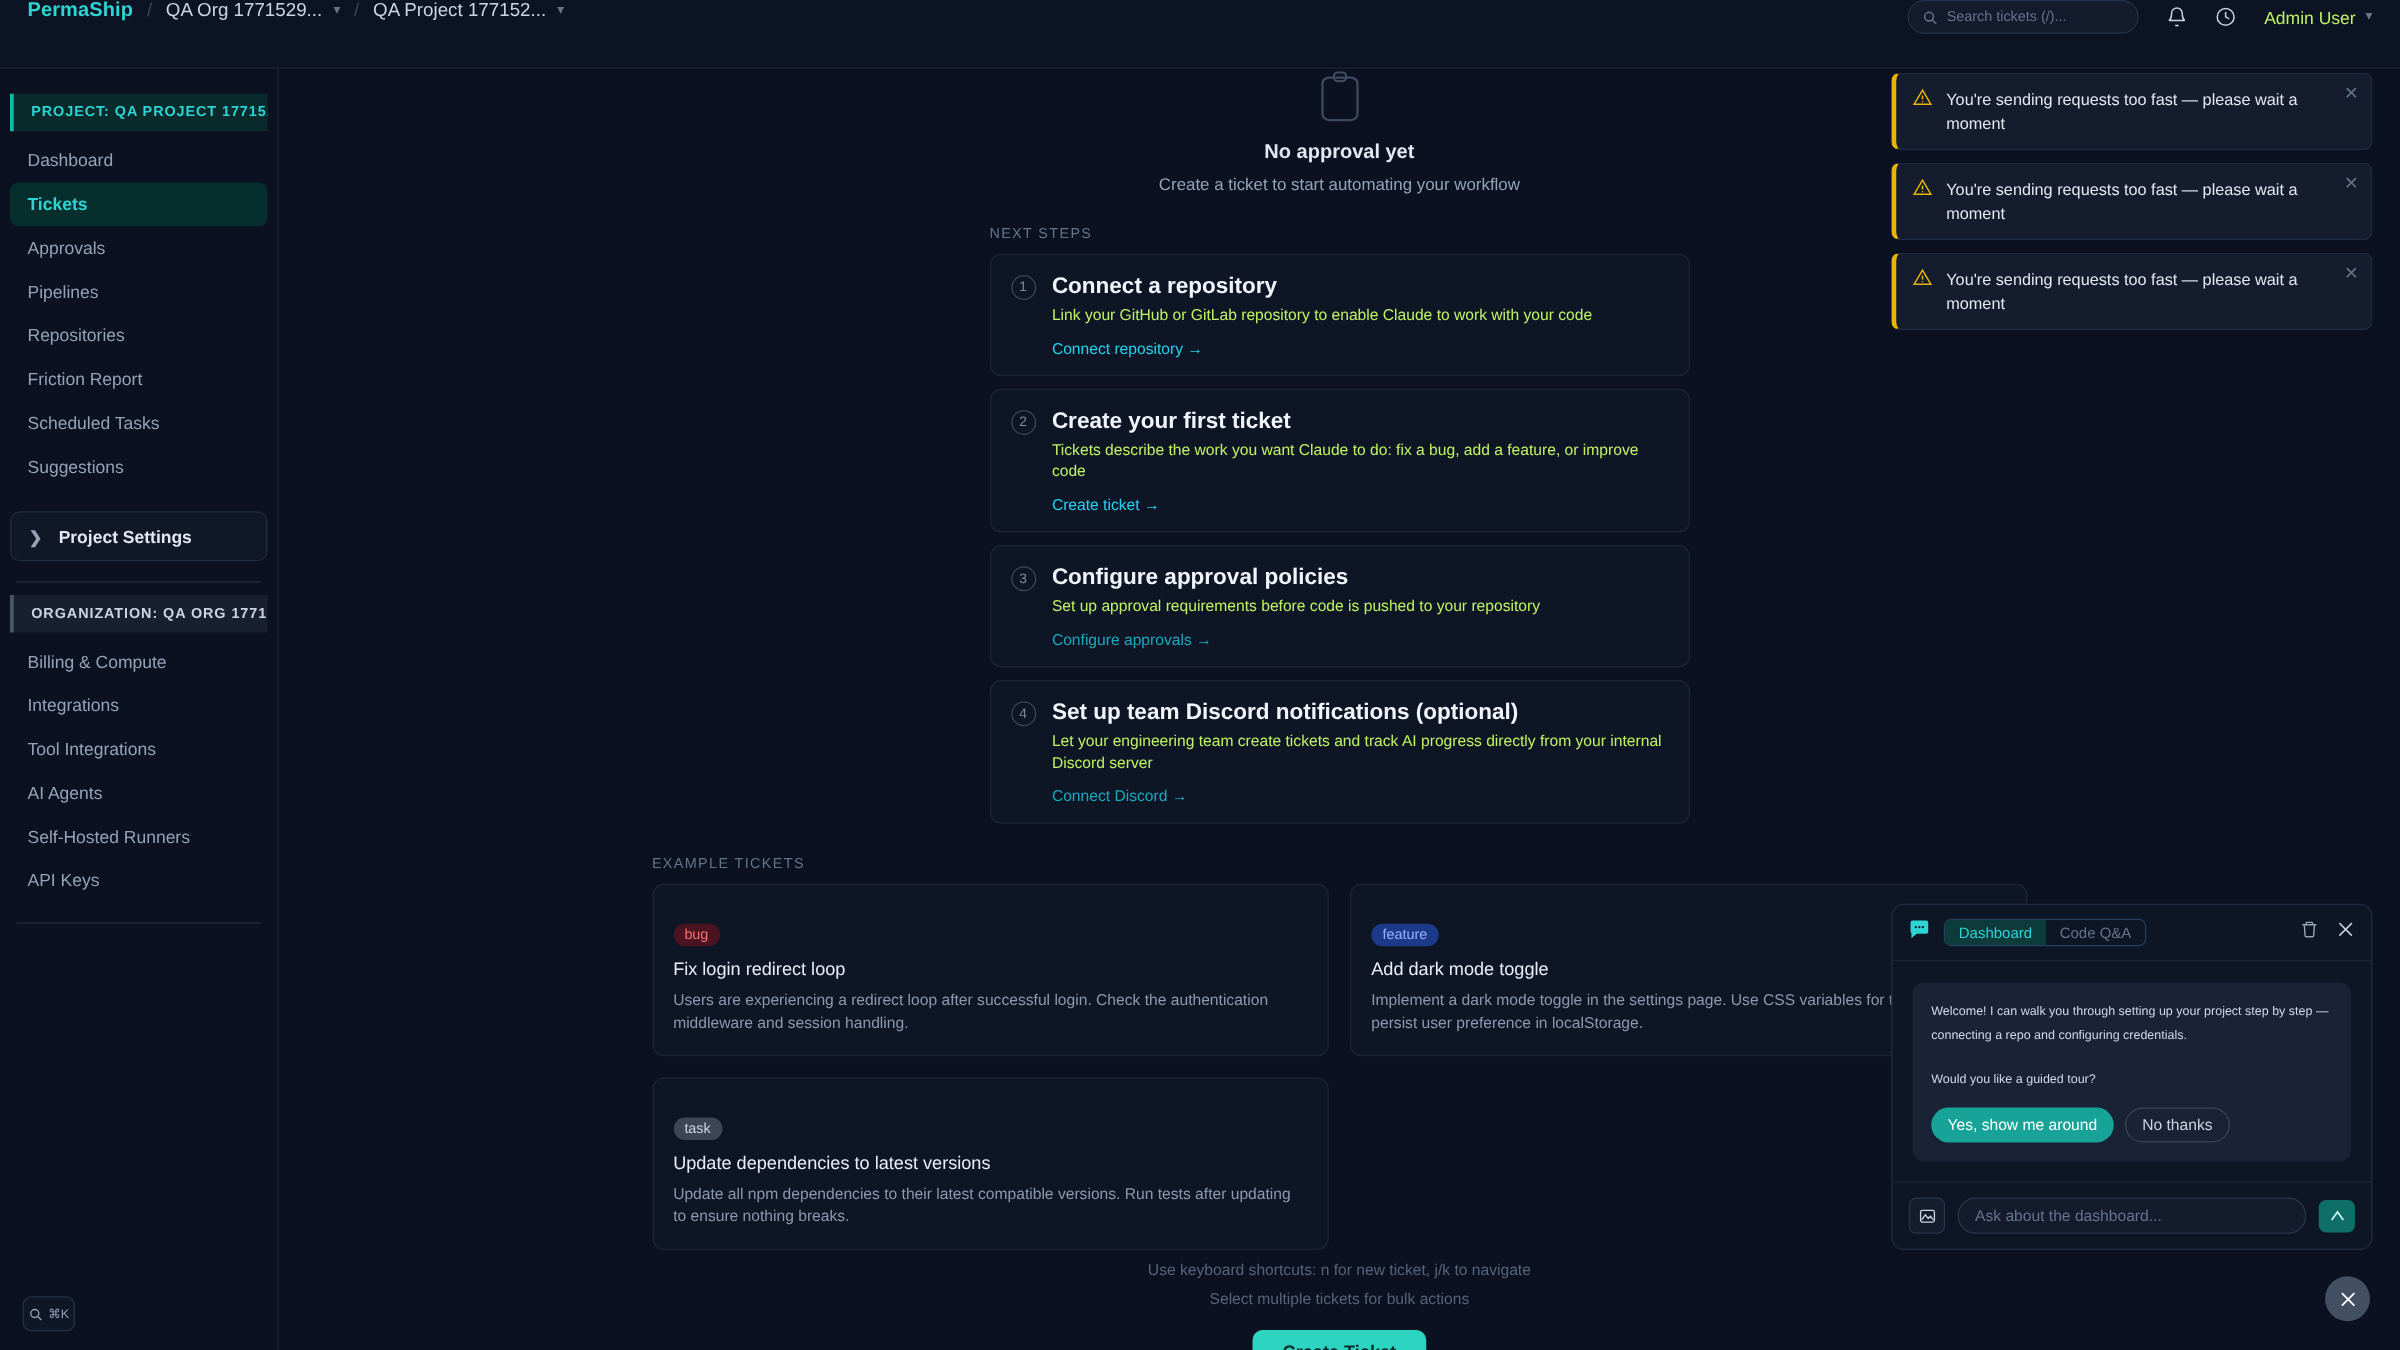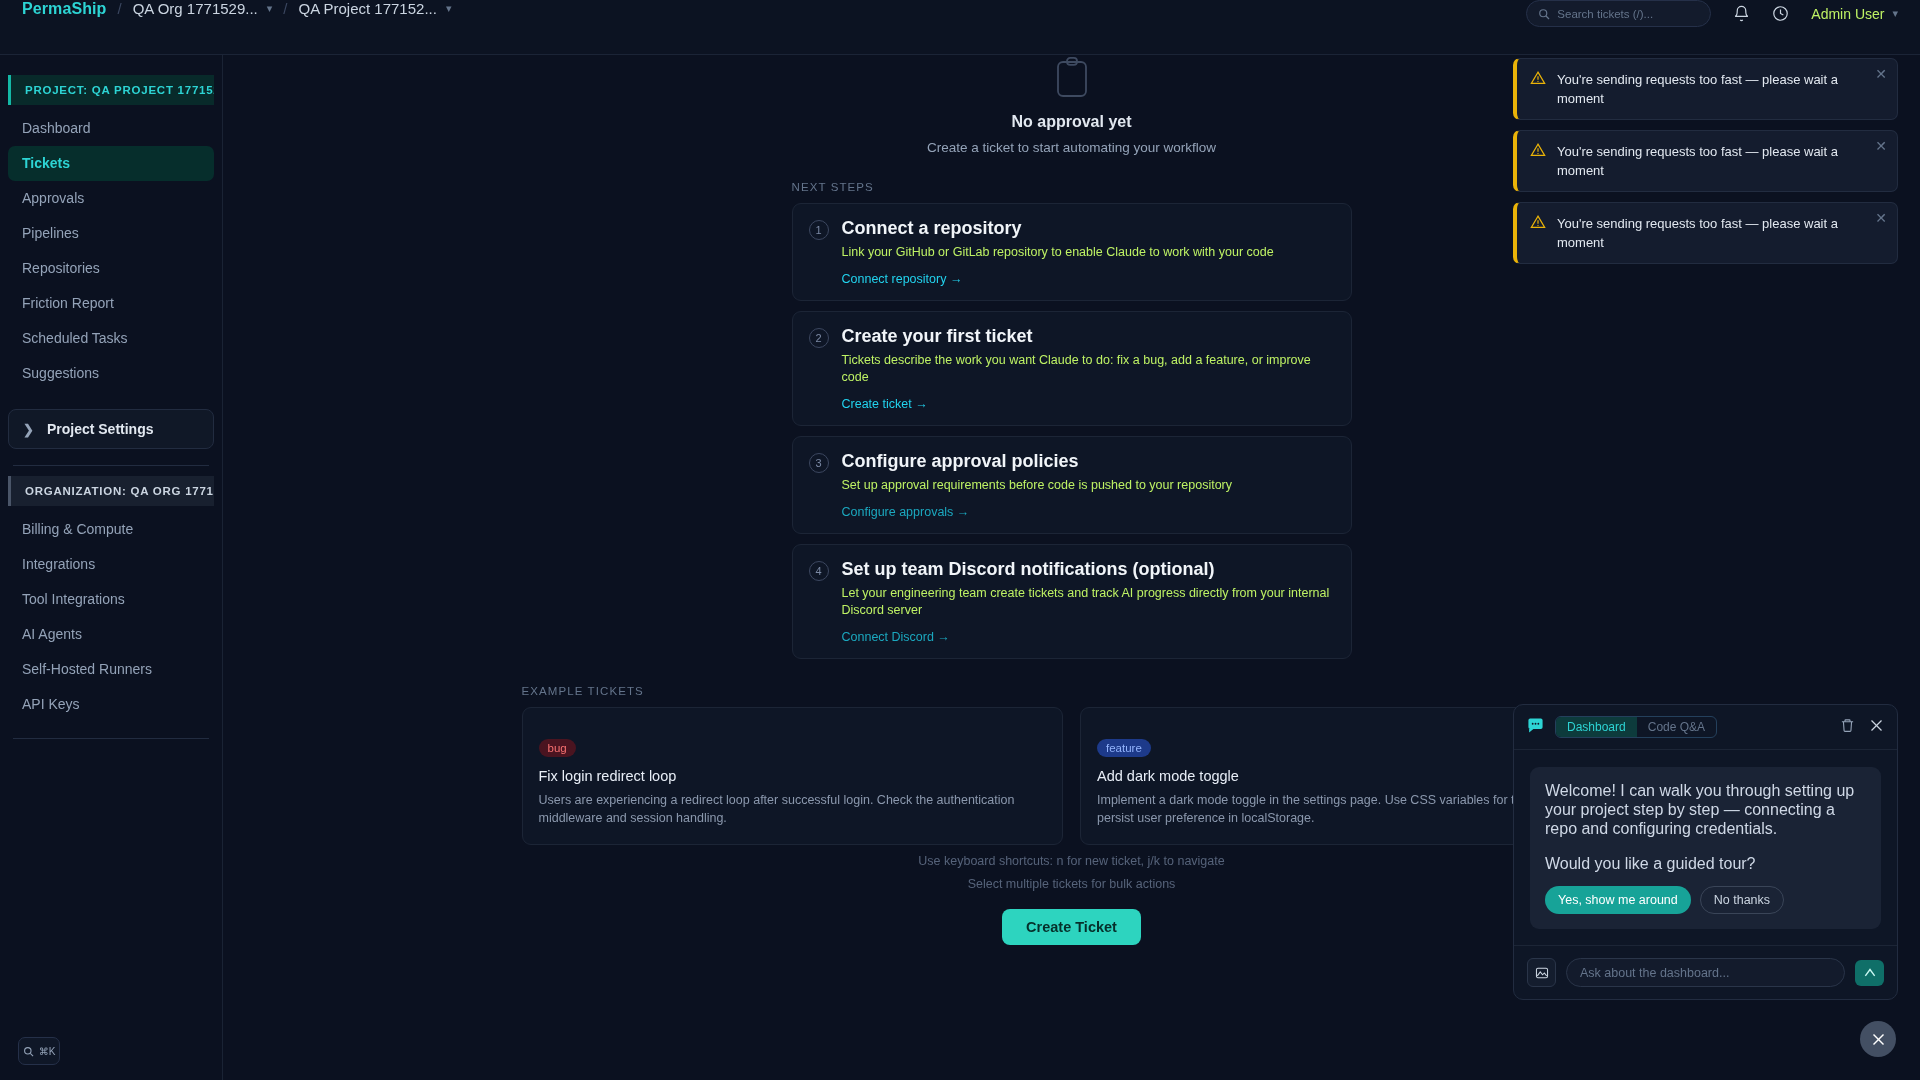--- a/index.html
+++ b/index.html
@@ -180,21 +180,21 @@
     display: flex; border: 1px solid #24405c; border-radius: 6px; overflow: hidden;
   }
   .seg div { padding: 3px 11px; font-size: 12px; cursor: pointer; }
   .seg .on { background: #0d3b3c; color: #2dd4d4; }
   .seg .off { color: #64748b; }
   .chat-head-actions { margin-left: auto; display: flex; gap: 14px; color: #94a3b8; }
   .chat-body { padding: 17px 16px 16px 16px; }
   .bubble {
     background: #1a2335; border-radius: 9px; padding: 14px 15px 15px 15px;
   }
-  .bubble p { font-size: 16px; color: #cfd8e6; line-height: 19px; }
+  .bubble p { font-size: 10px; color: #cfd8e6; line-height: 19px; }
   .bubble p + p { margin-top: 16px; }
   .quick-row { display: flex; gap: 9px; margin-top: 13px; }
   .q-yes {
     background: #17a398; color: #fff; border: none; border-radius: 14px;
     padding: 6px 13px; font-size: 12.5px; font-family: "Liberation Sans", sans-serif;
     cursor: pointer;
   }
   .q-no {
     background: transparent; color: #cbd5e1; border: 1px solid #3a4558;
     border-radius: 14px; padding: 6px 13px; font-size: 12.5px;
@@ -359,20 +359,21 @@
             </div>
           </div>
         </div>
     </div>
 
     <div style="width:1100px; margin:0 auto;">
       <div class="section-label">EXAMPLE TICKETS</div>
       <div class="ex-grid" id="ex-grid">
           <div class="ex-card"><span class="tag bug">bug</span><div class="ex-title">Fix login redirect loop</div><div class="ex-desc">Users are experiencing a redirect loop after successful login. Check the authentication middleware and session handling.</div></div>
           <div class="ex-card"><span class="tag feature">feature</span><div class="ex-title">Add dark mode toggle</div><div class="ex-desc">Implement a dark mode toggle in the settings page. Use CSS variables for theming and persist user preference in localStorage.</div></div>
+          <div class="ex-card"><span class="tag task">task</span><div class="ex-title">Update dependencies to latest versions</div><div class="ex-desc">Update all npm dependencies to their latest compatible versions. Run tests after updating to ensure nothing breaks.</div></div>
         </div>
 
       <div class="hint-line">Use keyboard shortcuts: n for new ticket, j/k to navigate</div>
       <div class="hint-line">Select multiple tickets for bulk actions</div>
       <button class="create-btn">Create Ticket</button>
     </div>
   </div>
 
   <div class="toasts" id="toasts">
       <div class="toast">

